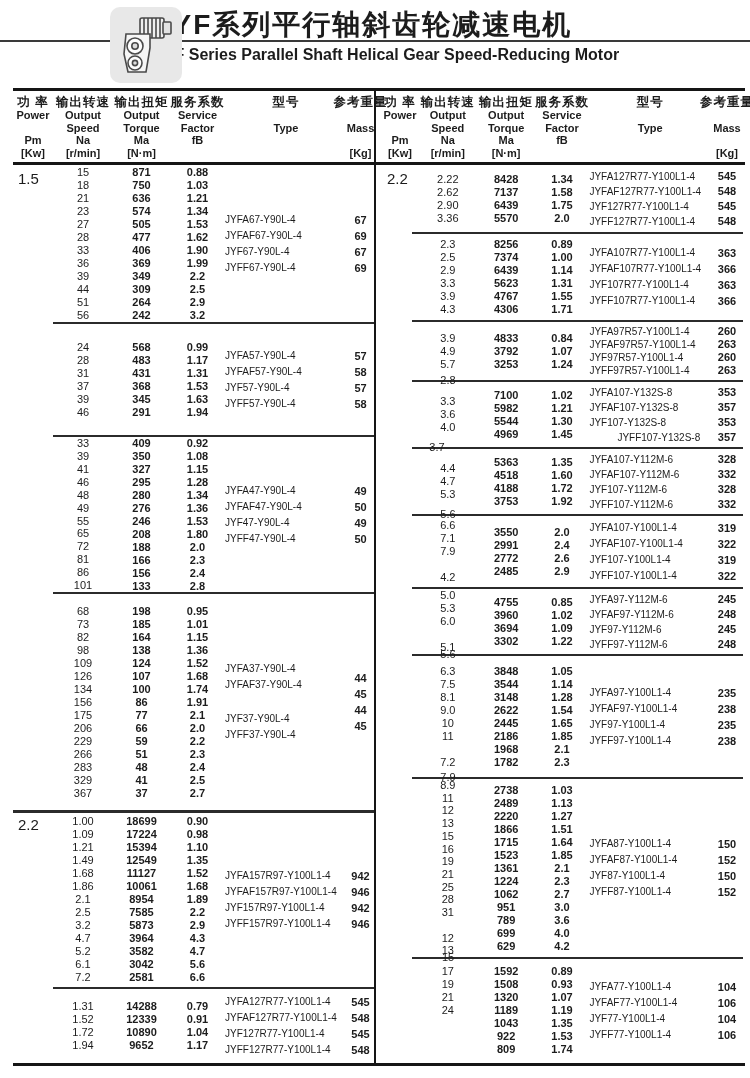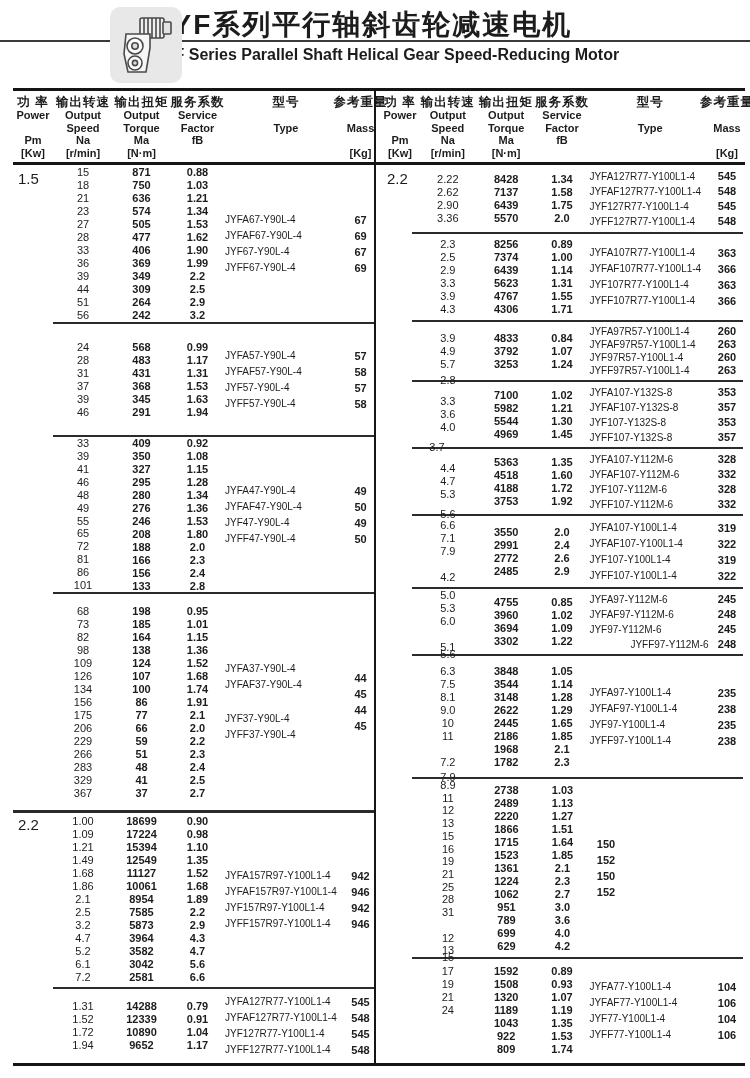--- a/index.html
+++ b/index.html
@@ -609,21 +609,21 @@
             <div class="col c3">
               <div class="v b">1.02</div>
               <div class="v b">1.21</div>
               <div class="v b">1.30</div>
               <div class="v b">1.45</div>
             </div>
             <div class="col c4 type-col">
               <div class="t" style="line-height: 15px;">JYFA107-Y132S-8</div>
               <div class="t" style="line-height: 15px;">JYFAF107-Y132S-8</div>
               <div class="t" style="line-height: 15px;">JYF107-Y132S-8</div>
-              <div class="t" style="line-height: 15px;">JYFF107-Y132S-8</div>
+              <div class="t" style="line-height: 15px; margin-left: 28px;">JYFF107-Y132S-8</div>
             </div>
             <div class="col c5">
               <div class="v b" style="height: 15px; line-height: 15px;">353</div>
               <div class="v b" style="height: 15px; line-height: 15px;">357</div>
               <div class="v b" style="height: 15px; line-height: 15px;">353</div>
               <div class="v b" style="height: 15px; line-height: 15px;">357</div>
             </div>
           </div>
           <div class="sec divided" style="height: 67px;">
             <span class="straddle" style="left: 55px; transform: translateX(-50%);">3.7</span>
@@ -711,21 +711,21 @@
             <div class="col c3">
               <div class="v b">0.85</div>
               <div class="v b">1.02</div>
               <div class="v b">1.09</div>
               <div class="v b">1.22</div>
             </div>
             <div class="col c4 type-col">
               <div class="t" style="line-height: 15px;">JYFA97-Y112M-6</div>
               <div class="t" style="line-height: 15px;">JYFAF97-Y112M-6</div>
               <div class="t" style="line-height: 15px;">JYF97-Y112M-6</div>
-              <div class="t" style="line-height: 15px; margin-left: 41px;">JYFF97-Y112M-6</div>
+              <div class="t" style="line-height: 15px;">JYFF97-Y112M-6</div>
             </div>
             <div class="col c5">
               <div class="v b" style="height: 15px; line-height: 15px;">245</div>
               <div class="v b" style="height: 15px; line-height: 15px;">248</div>
               <div class="v b" style="height: 15px; line-height: 15px;">245</div>
               <div class="v b" style="height: 15px; line-height: 15px;">248</div>
             </div>
           </div>
           <div class="sec divided" style="height: 123px;">
             <span class="straddle" style="left: 66px; transform: translateX(-50%);">5.6</span>
@@ -747,21 +747,21 @@
               <div class="v b">2622</div>
               <div class="v b">2445</div>
               <div class="v b">2186</div>
               <div class="v b">1968</div>
               <div class="v b">1782</div>
             </div>
             <div class="col c3">
               <div class="v b">1.05</div>
               <div class="v b">1.14</div>
               <div class="v b">1.28</div>
-              <div class="v b">1.29</div>
+              <div class="v b">1.54</div>
               <div class="v b">1.65</div>
               <div class="v b">1.85</div>
               <div class="v b">2.1</div>
               <div class="v b">2.3</div>
             </div>
             <div class="col c4 type-col">
               <div class="t" style="line-height: 16px;">JYFA97-Y100L1-4</div>
               <div class="t" style="line-height: 16px;">JYFAF97-Y100L1-4</div>
               <div class="t" style="line-height: 16px;">JYF97-Y100L1-4</div>
               <div class="t" style="line-height: 16px;">JYFF97-Y100L1-4</div>
@@ -815,20 +815,26 @@
               <div class="v b">1.64</div>
               <div class="v b">1.85</div>
               <div class="v b">2.1</div>
               <div class="v b">2.3</div>
               <div class="v b">2.7</div>
               <div class="v b">3.0</div>
               <div class="v b">3.6</div>
               <div class="v b">4.0</div>
               <div class="v b">4.2</div>
             </div>
+            <div class="col c4 type-col">
+              <div class="t" style="line-height: 16px;">JYFA87-Y100L1-4</div>
+              <div class="t" style="line-height: 16px;">JYFAF87-Y100L1-4</div>
+              <div class="t" style="line-height: 16px;">JYF87-Y100L1-4</div>
+              <div class="t" style="line-height: 16px;">JYFF87-Y100L1-4</div>
+            </div>
             <div class="col c5">
               <div class="v b" style="height: 16px; line-height: 16px;">150</div>
               <div class="v b" style="height: 16px; line-height: 16px;">152</div>
               <div class="v b" style="height: 16px; line-height: 16px;">150</div>
               <div class="v b" style="height: 16px; line-height: 16px;">152</div>
             </div>
           </div>
           <div class="sec divided" style="height: 105px;">
             <span class="straddle" style="left: 66px; transform: translateX(-50%);">15</span>
             <div class="col c0"></div>

